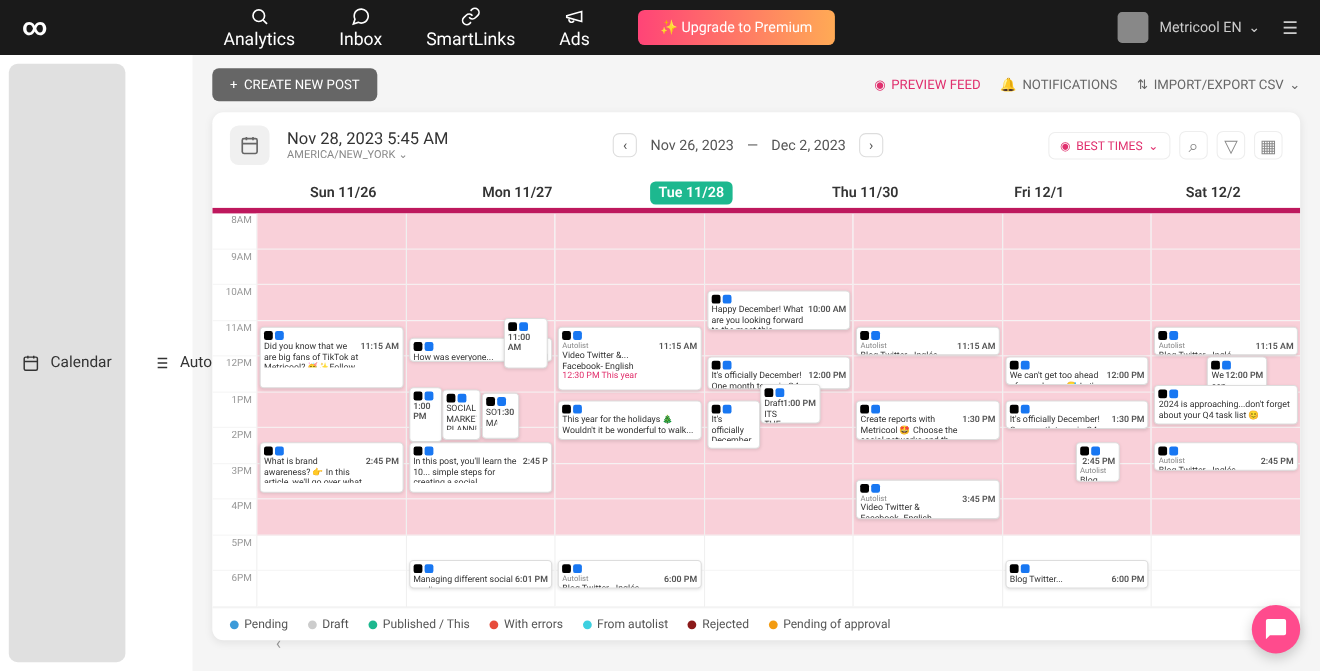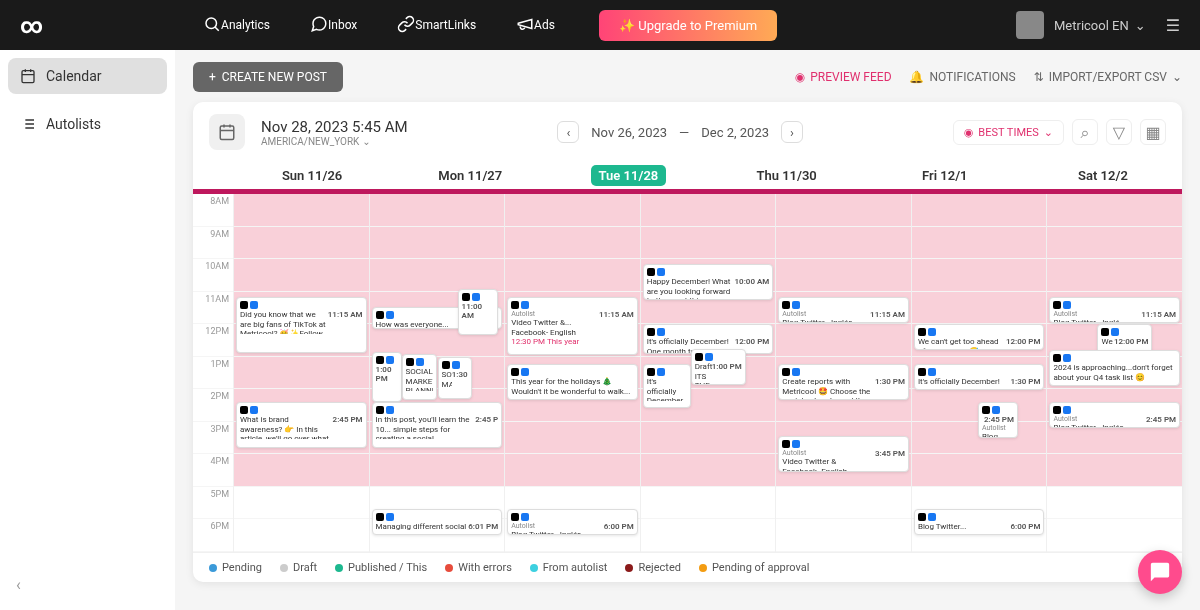--- a/index.html
+++ b/index.html
@@ -1,29 +1,29 @@
 <!DOCTYPE html>
 <html><head>
 <meta charset="utf-8">
 <style>
 *{box-sizing:border-box;margin:0;padding:0;font-family:-apple-system,BlinkMacSystemFont,"Segoe UI",Roboto,sans-serif}
 body{background:#f5f5f5;width:1200px;height:610px;overflow:hidden;position:relative}
 .topbar{background:#1a1a1a;height:50px;display:flex;align-items:center;padding:0 20px;color:#fff}
 .logo{font-size:22px;font-weight:bold;margin-right:140px}
 .nav-items{display:flex;gap:0}
-.nav-item{display:flex;flex-direction:row;align-items:center;padding:6px 20px;font-size:12px;cursor:pointer;border-radius:6px}
+.nav-item{display:flex;flex-direction:column;align-items:center;padding:6px 20px;font-size:16px;cursor:pointer;border-radius:6px}
 .nav-item.active{background:#333}
 .nav-item svg{width:18px;height:18px;margin-bottom:2px}
 .upgrade-btn{margin-left:24px;background:linear-gradient(90deg,#f47,#fa5);color:#fff;border:none;padding:8px 20px;border-radius:6px;font-size:13px;font-weight:400;cursor:pointer}
 .topbar-right{margin-left:auto;display:flex;align-items:center;gap:10px}
 .avatar{width:28px;height:28px;background:#888;border-radius:4px}
 .brand-selector{color:#ccc;font-size:13px;display:flex;align-items:center;gap:6px;cursor:pointer}
 .menu-icon{color:#ccc;cursor:pointer;margin-left:10px}
 .main{display:flex;height:560px}
-.sidebar{width:175px;background:#fff;padding:8px;display:flex;flex-direction:column;gap:12px}
+.sidebar{width:175px;background:#fff;padding:8px;display:flex;flex-direction:row;gap:12px}
 .sidebar-item{display:flex;align-items:center;gap:10px;padding:10px 12px;border-radius:8px;cursor:pointer;font-size:14px;color:#333}
 .sidebar-item.active{background:#e0e0e0}
 .sidebar-item svg{width:16px;height:16px}
 .collapse-btn{margin-top:auto;align-self:flex-start;padding:8px;cursor:pointer;color:#999}
 .content{flex:1;padding:12px 18px;overflow:hidden}
 .toolbar{display:flex;align-items:center;gap:20px;margin-bottom:10px}
 .create-btn{background:#666;color:#fff;border:none;padding:8px 16px;border-radius:6px;font-size:12px;cursor:pointer;display:flex;align-items:center;gap:6px}
 .toolbar-right{margin-left:auto;display:flex;align-items:center;gap:18px;font-size:12px;color:#666}
 .toolbar-action{display:flex;align-items:center;gap:5px;cursor:pointer}
 .toolbar-action.pink{color:#e0306e}

